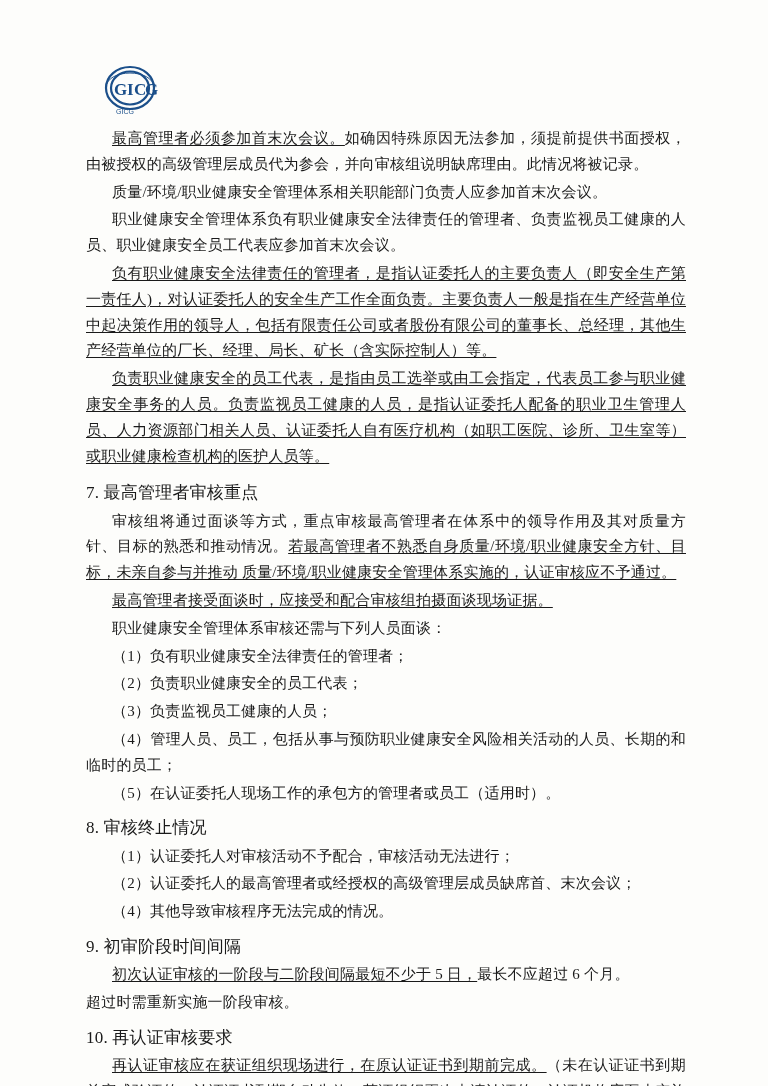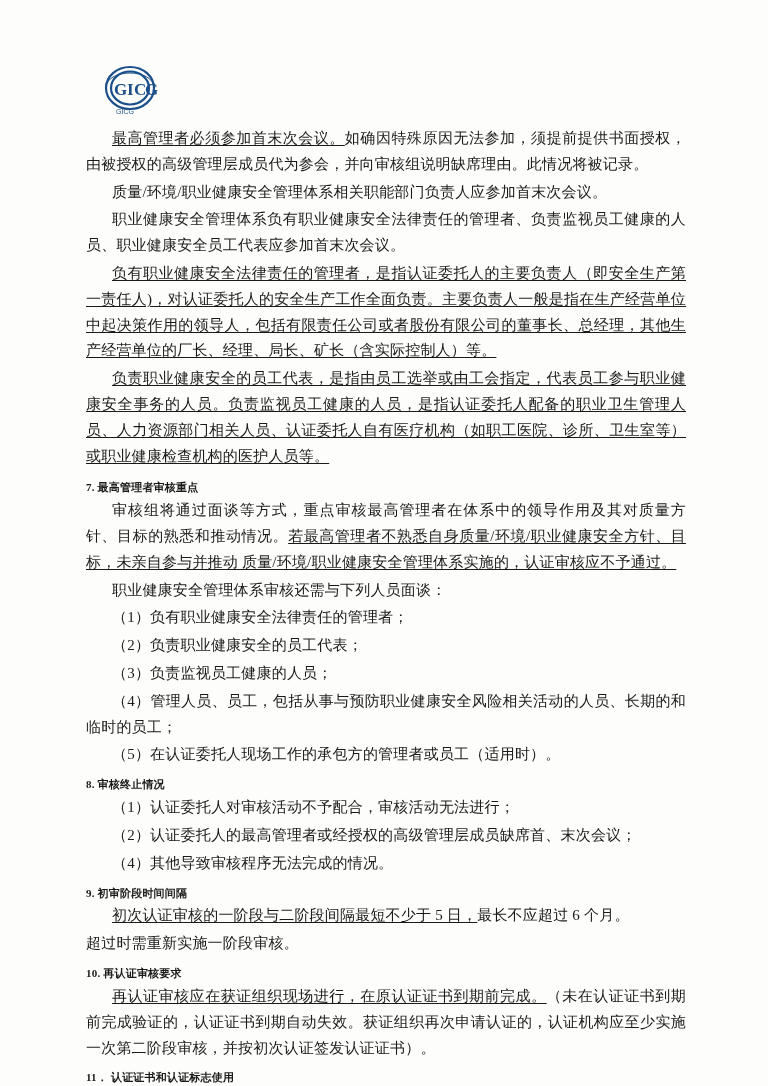--- a/index.html
+++ b/index.html
@@ -45,24 +45,24 @@
     font-size: 15px;
     line-height: 1.72;
     text-align: justify;
     text-justify: inter-ideograph;
     letter-spacing: 0.2px;
   }
   .ind1 { text-indent: 26px; }
   .noind { text-indent: 0; }
   .u { text-decoration: underline; text-underline-offset: 2px; }
   .heading {
-    font-weight: bold;
+    font-weight: normal;
     margin-top: 7px;
     margin-bottom: 1px;
-    font-size: 11px;
+    font-size: 17px;
     text-indent: 0;
   }
   .heading-sp { margin-top: 9px; }
 </style>
 </head>
 <body>
 
 <div class="page">
   <div class="paper"></div>
 
@@ -84,20 +84,21 @@
   </div>
 
   <div class="content" id="content">
       <p class="ind1"><span class="u">最高管理者必须参加首末次会议。</span><span>如确因特殊原因无法参加，须提前提供书面授权，由被授权的高级管理层成员代为参会，并向审核组说明缺席理由。此情况将被记录。</span></p>
       <p class="ind1"><span>质量/环境/职业健康安全管理体系相关职能部门负责人应参加首末次会议。</span></p>
       <p class="ind1"><span>职业健康安全管理体系负有职业健康安全法律责任的管理者、负责监视员工健康的人员、职业健康安全员工代表应参加首末次会议。</span></p>
       <p class="ind1"><span class="u">负有职业健康安全法律责任的管理者，是指认证委托人的主要负责人（即安全生产第一责任人)，对认证委托人的安全生产工作全面负责。主要负责人一般是指在生产经营单位中起决策作用的领导人，包括有限责任公司或者股份有限公司的董事长、总经理，其他生产经营单位的厂长、经理、局长、矿长（含实际控制人）等。</span></p>
       <p class="ind1"><span class="u">负责职业健康安全的员工代表，是指由员工选举或由工会指定，代表员工参与职业健康安全事务的人员。负责监视员工健康的人员，是指认证委托人配备的职业卫生管理人员、人力资源部门相关人员、认证委托人自有医疗机构（如职工医院、诊所、卫生室等）或职业健康检查机构的医护人员等。</span></p>
       <p class="heading heading-sp"><span>7. 最高管理者审核重点</span></p>
       <p class="ind1"><span>审核组将通过面谈等方式，重点审核最高管理者在体系中的领导作用及其对质量方针、目标的熟悉和推动情况。</span><span class="u">若最高管理者不熟悉自身质量/环境/职业健康安全方针、目标，未亲自参与并推动 质量/环境/职业健康安全管理体系实施的，认证审核应不予通过。</span></p>
+      <p class="ind1"><span class="u">最高管理者接受面谈时，应接受和配合审核组拍摄面谈现场证据。</span></p>
       <p class="ind1"><span>职业健康安全管理体系审核还需与下列人员面谈：</span></p>
       <p class="ind1"><span>（1）负有职业健康安全法律责任的管理者；</span></p>
       <p class="ind1"><span>（2）负责职业健康安全的员工代表；</span></p>
       <p class="ind1"><span>（3）负责监视员工健康的人员；</span></p>
       <p class="ind1"><span>（4）管理人员、员工，包括从事与预防职业健康安全风险相关活动的人员、长期的和临时的员工；</span></p>
       <p class="ind1"><span>（5）在认证委托人现场工作的承包方的管理者或员工（适用时）。</span></p>
       <p class="heading"><span>8. 审核终止情况</span></p>
       <p class="ind1"><span>（1）认证委托人对审核活动不予配合，审核活动无法进行；</span></p>
       <p class="ind1"><span>（2）认证委托人的最高管理者或经授权的高级管理层成员缺席首、末次会议；</span></p>
       <p class="ind1"><span>（4）其他导致审核程序无法完成的情况。</span></p>

